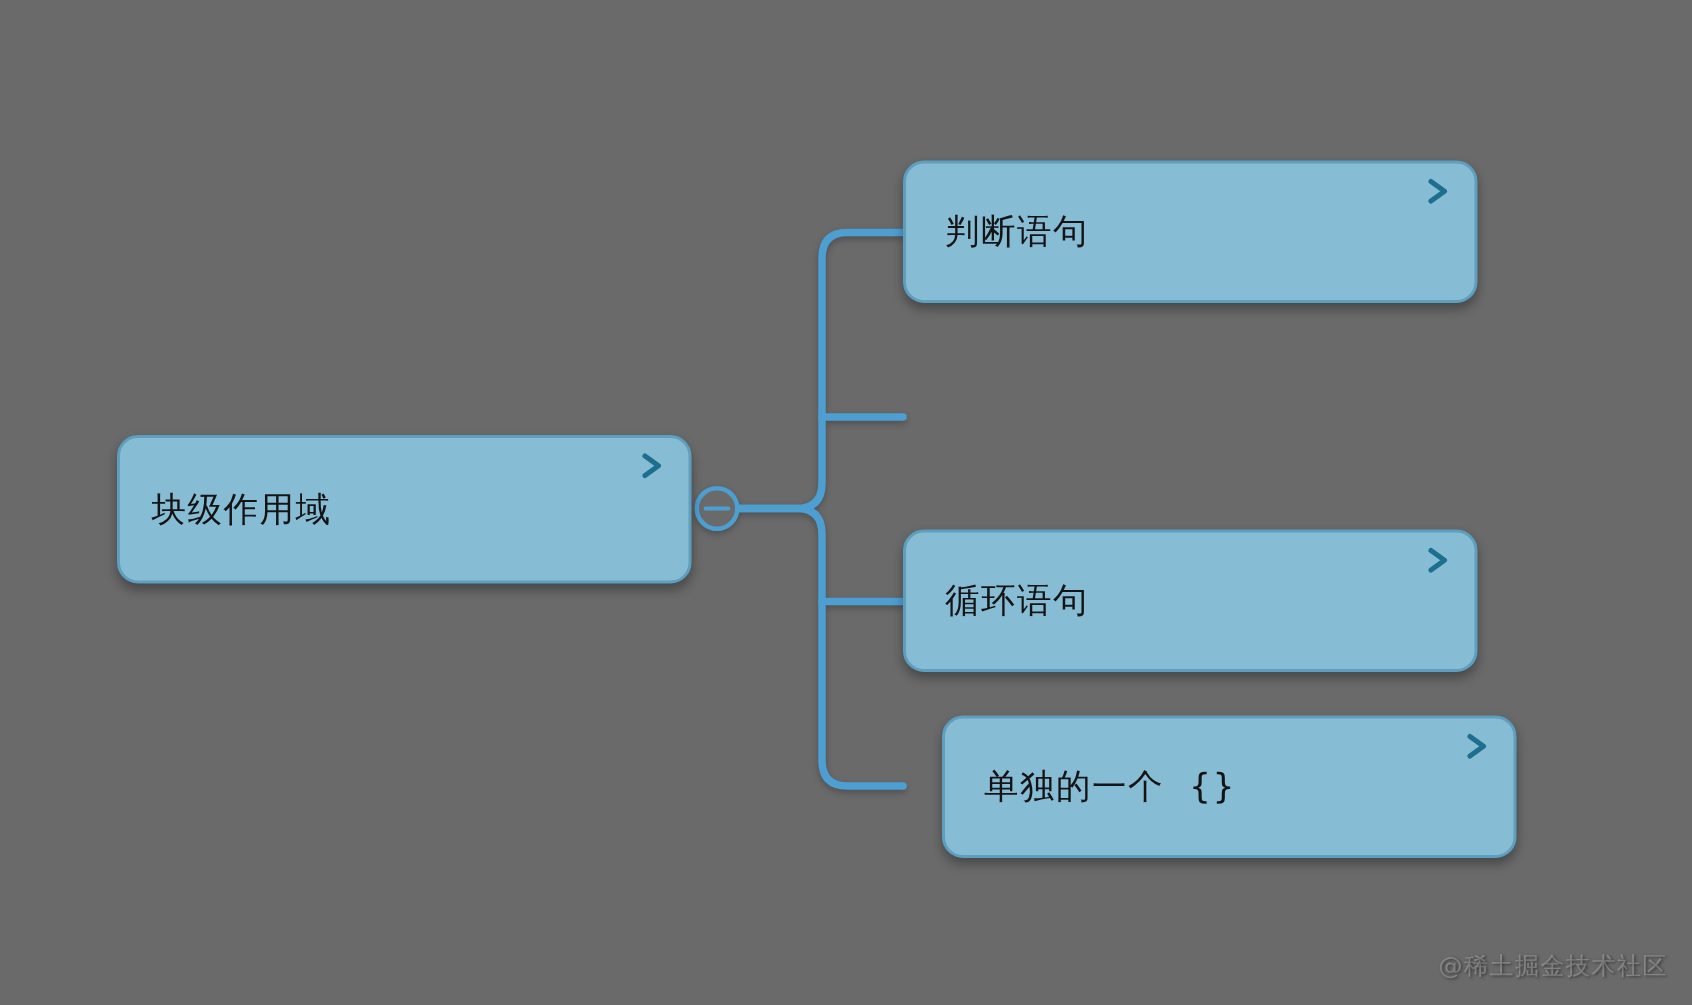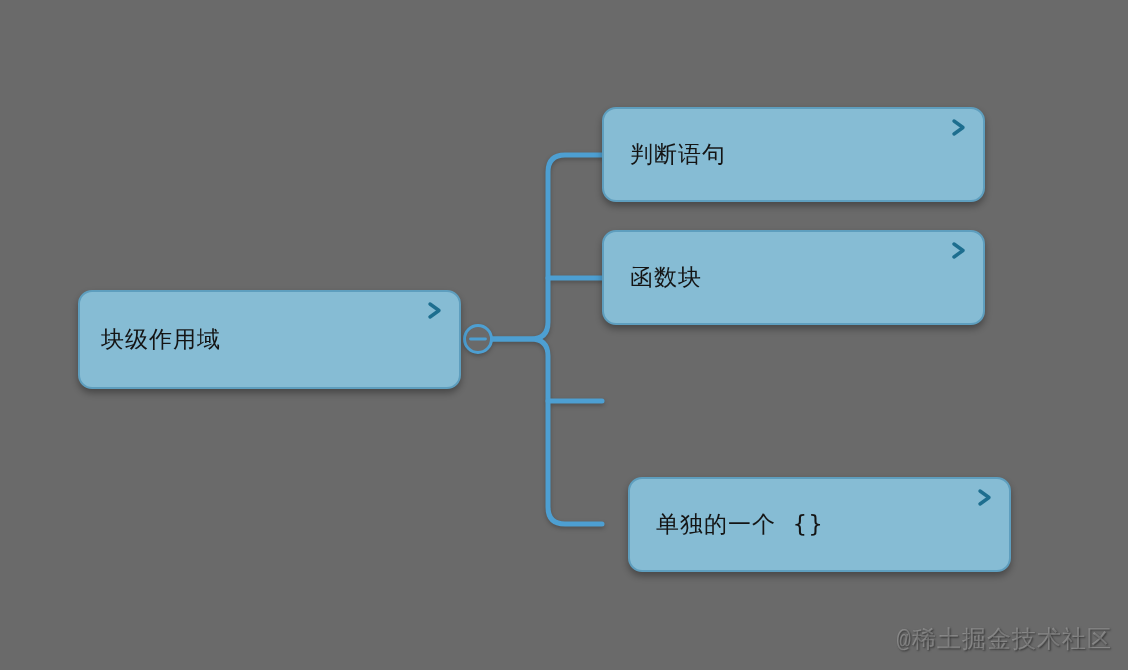--- a/index.html
+++ b/index.html
@@ -57,25 +57,24 @@
     right: 15px;
     width: 19px;
     height: 19px;
     line-height: 0;
   }
   .chevron svg { display: block; }
   .watermark {
     position: absolute;
     right: 16px;
     bottom: 15px;
-    font-size: 24px;
+    font-size: 16px;
     color: rgba(255,255,255,0.26);
     text-shadow: 1px 1px 2px rgba(0,0,0,0.5);
     letter-spacing: 1px;
-    font-family: Liberation Mono, monospace;
   }
 </style>
 </head>
 <body>
 
 <div class="canvas">
 
   <svg class="connectors" width="1128" height="670" viewBox="0 0 1128 670">
 
     <path d="M 492 339 H 531 Q 548 339 548 322 V 172 Q 548 155 565 155 H 602"></path>
@@ -103,29 +102,29 @@
 
   <div class="node node-child node-child-0">
     <span class="label">判断语句</span>
     <span class="chevron">
       <svg width="19" height="19" viewBox="0 0 19 19">
         <path d="M5 3 L14 9.5 L5 16" fill="none" stroke="#1d6e8f" stroke-width="3.4" stroke-linecap="round" stroke-linejoin="round"></path>
       </svg>
     </span>
   </div>
 
-  <div class="node node-child node-child-1">
-    <span class="label">函数块</span>
+
+  <div class="node node-child node-child-2">
+    <span class="label">循环语句</span>
     <span class="chevron">
       <svg width="19" height="19" viewBox="0 0 19 19">
         <path d="M5 3 L14 9.5 L5 16" fill="none" stroke="#1d6e8f" stroke-width="3.4" stroke-linecap="round" stroke-linejoin="round"></path>
       </svg>
     </span>
   </div>
-
 
   <div class="node node-child node-child-3">
     <span class="label">单独的一个  {}</span>
     <span class="chevron">
       <svg width="19" height="19" viewBox="0 0 19 19">
         <path d="M5 3 L14 9.5 L5 16" fill="none" stroke="#1d6e8f" stroke-width="3.4" stroke-linecap="round" stroke-linejoin="round"></path>
       </svg>
     </span>
   </div>
 

